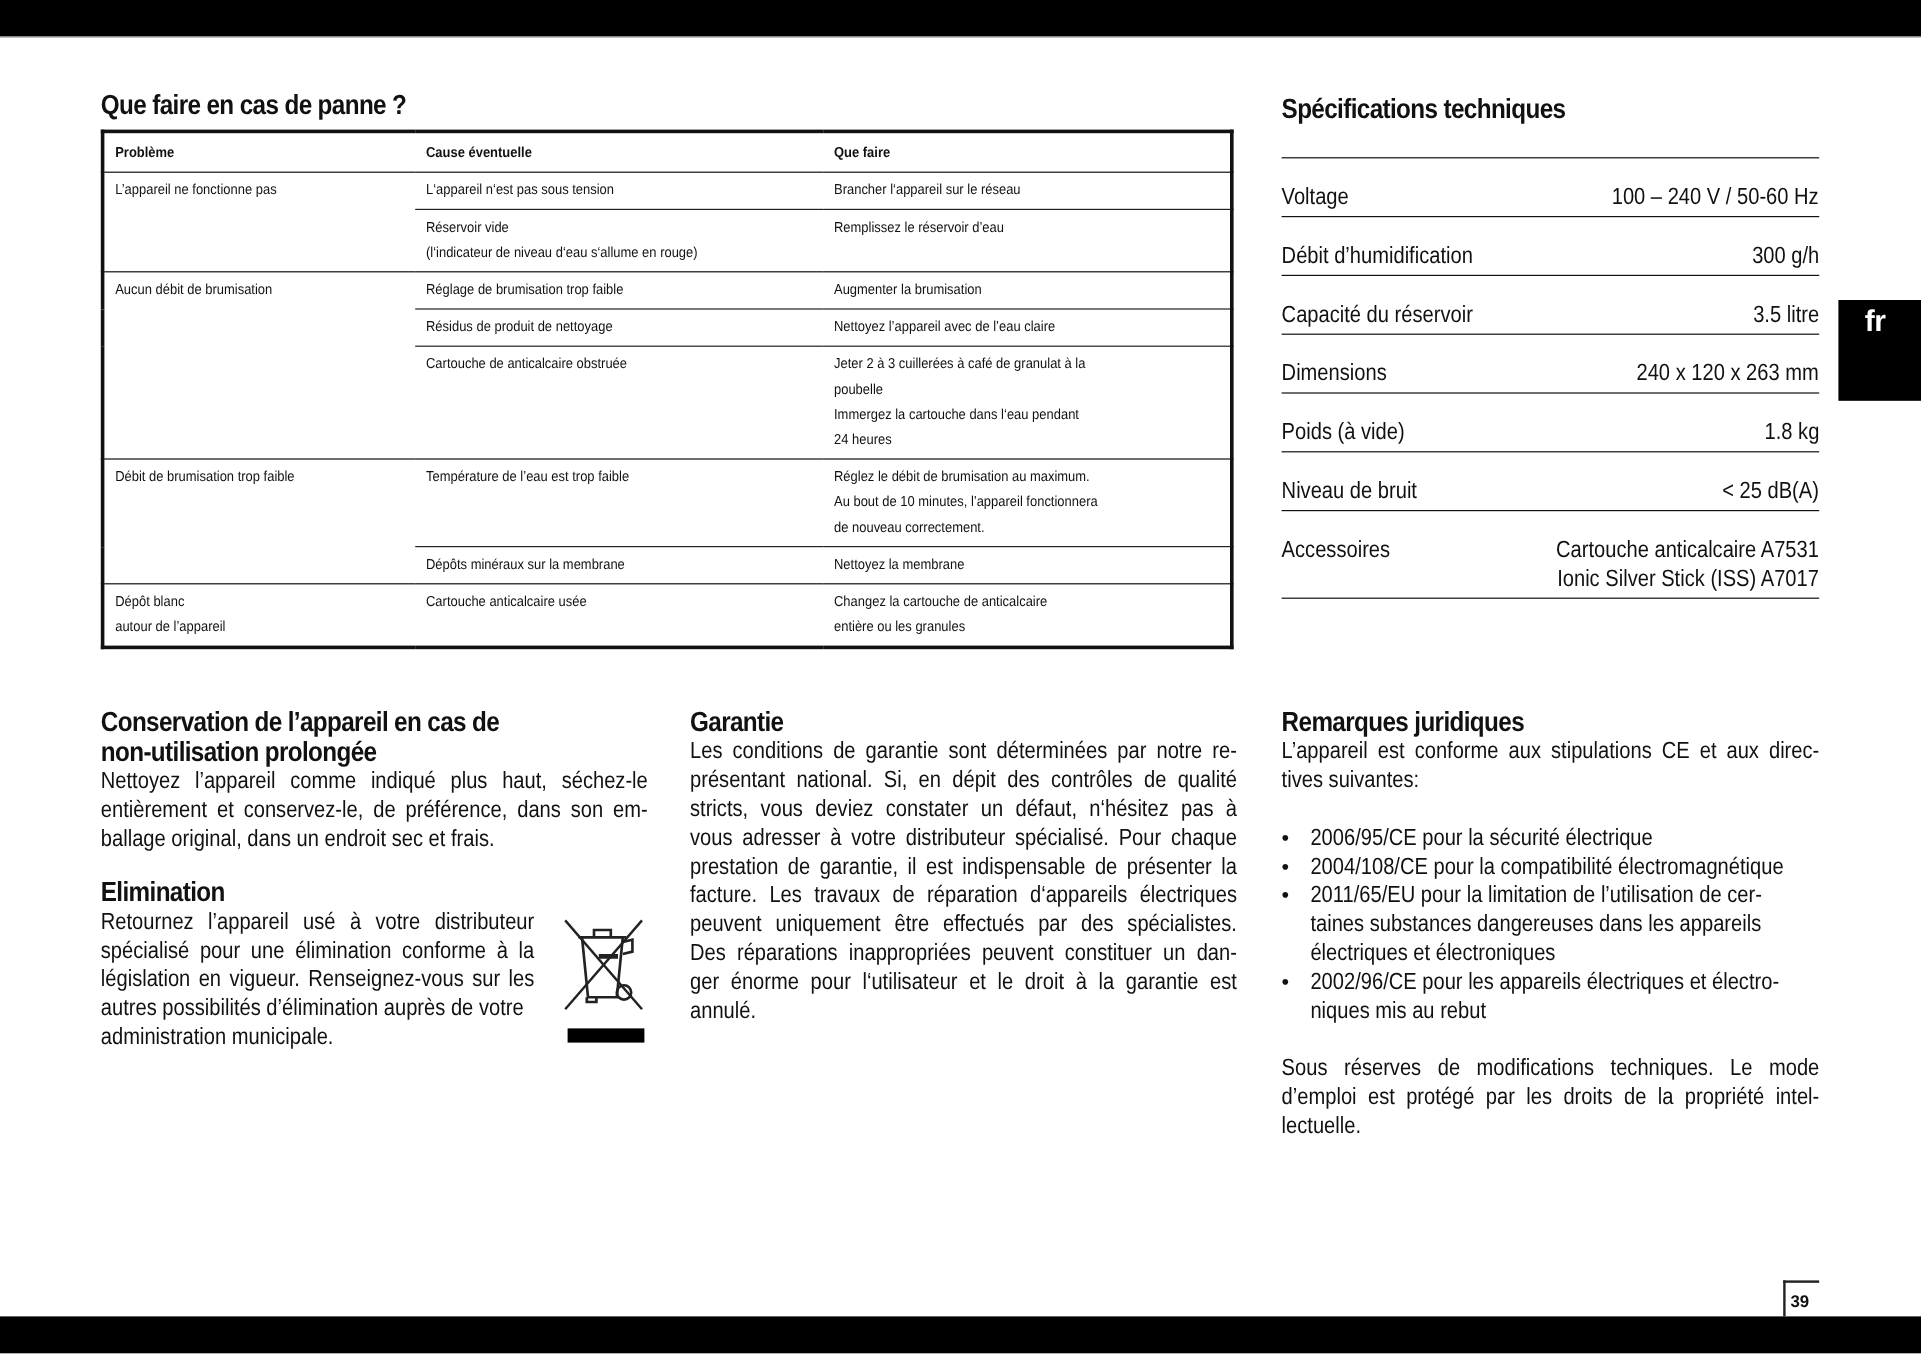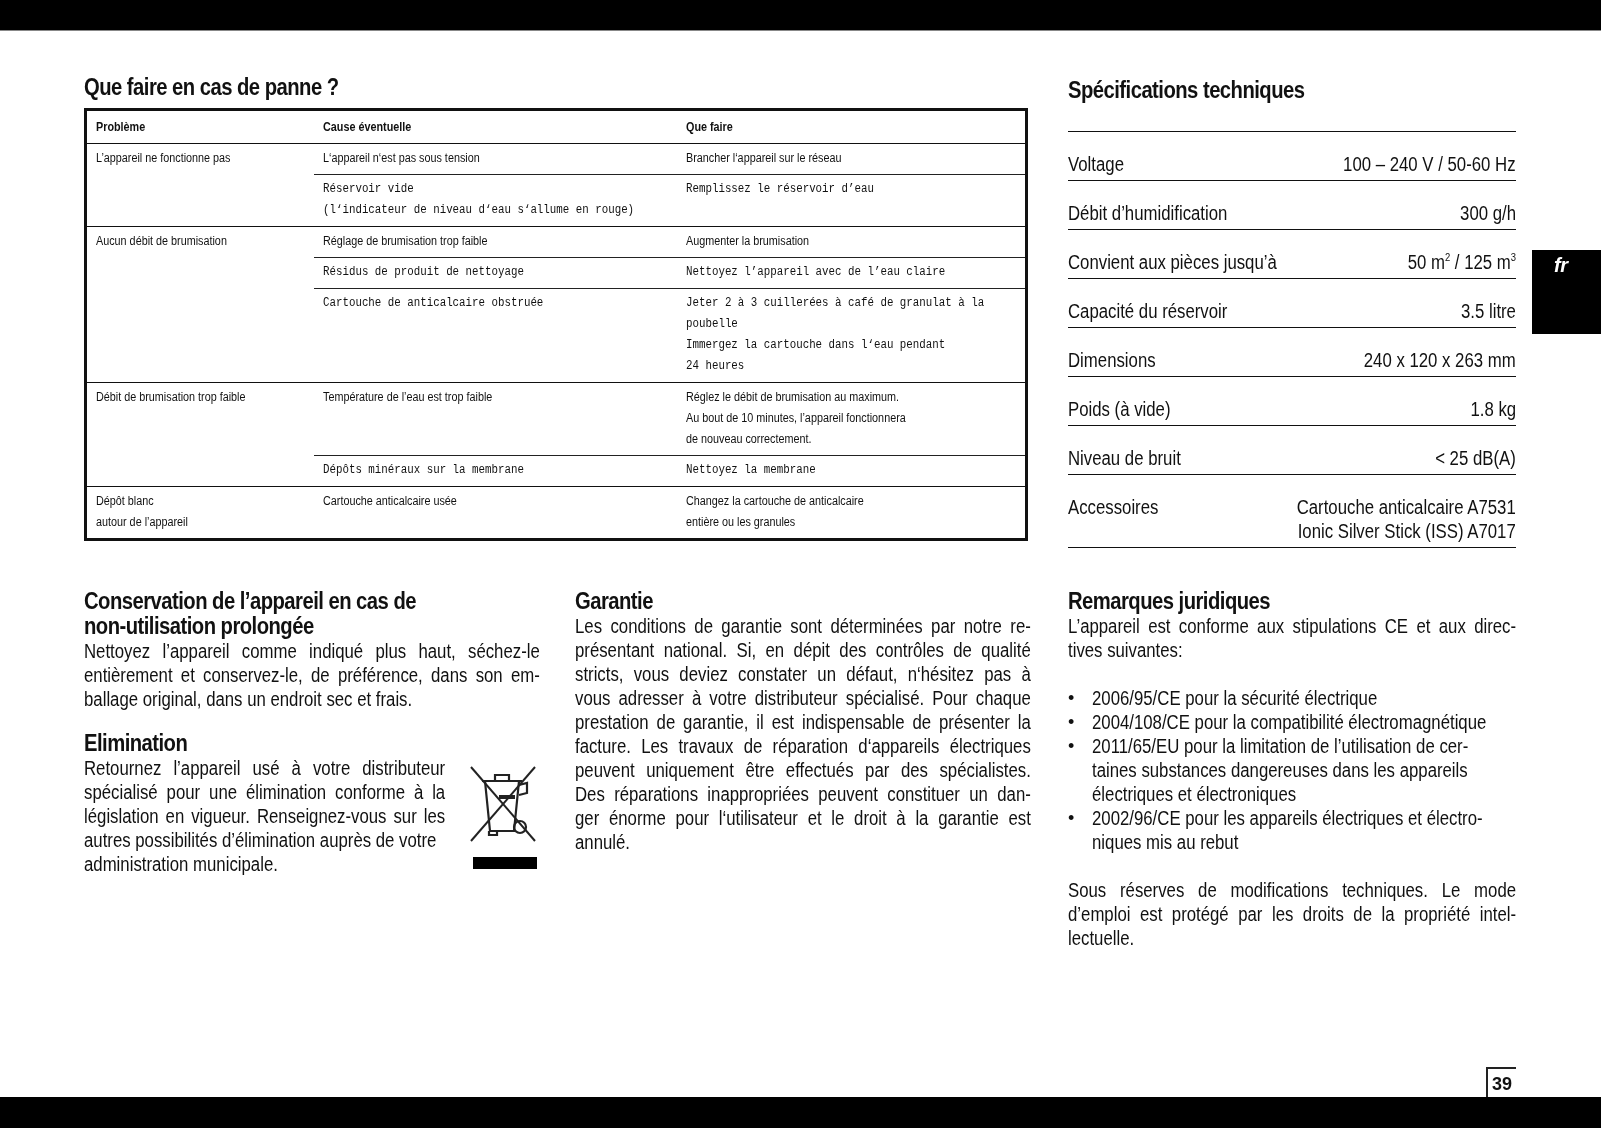--- a/index.html
+++ b/index.html
@@ -3,44 +3,44 @@
 <meta charset="utf-8">
 <style>
   html, body { margin: 0; padding: 0; background: #ffffff; }
   body {
     width: 1601px; height: 1128px; position: relative; overflow: hidden;
     font-family: "Liberation Sans", sans-serif; color: #111111;
   }
   .topbar { position: absolute; left: 0; top: 0; width: 1601px; height: 30px; background: #000; border-bottom: 1px solid #888; }
   .bottombar { position: absolute; left: 0; top: 1097px; width: 1601px; height: 31px; background: #000; }
   .lang-tab { position: absolute; left: 1532px; top: 250px; width: 69px; height: 84px; background: #000; }
-  .lang-tab span { position: absolute; left: 22px; top: 4px; color: #fff; font-weight: bold; font-size: 20px; letter-spacing: -0.5px; font-style: italic; }
+  .lang-tab span { position: absolute; left: 22px; top: 4px; color: #fff; font-weight: bold; font-size: 25px; letter-spacing: -0.5px; }
   .page-num {
     position: absolute; left: 1486px; top: 1067px; width: 30px; height: 30px;
     border-left: 2px solid #222; border-top: 2px solid #222;
-    font-weight: bold; font-size: 18px; line-height: 30px; padding-left: 4px; box-sizing: border-box;
+    font-weight: bold; font-size: 14px; line-height: 30px; padding-left: 4px; box-sizing: border-box;
   }
 
   h2 {
     margin: 0; font-weight: bold; font-size: 23px; letter-spacing: -0.6px; line-height: 25px;
     transform: scaleX(0.88); transform-origin: left top; white-space: nowrap;
   }
 
   
   .trouble { position: absolute; left: 84px; top: 75px; width: 944px; }
   .trouble h2 { margin-bottom: 8px; }
   table.tt {
     border-collapse: collapse; width: 944px; border: 3px solid #111;
     font-size: 12px; line-height: 21px;
   }
   table.tt td, table.tt th {
     vertical-align: top; text-align: left; padding: 4px 8px 5px 9px; font-weight: normal;
   }
   table.tt th { font-weight: bold; border-bottom: 1.5px solid #111; padding-top: 6px; padding-bottom: 5px; }
-  table.tt td.sub { border-top: 1.2px solid #222; font-family: Liberation Mono, monospace; }
+  table.tt td.sub { border-top: 1.2px solid #222; }
   table.tt td.grp { border-top: 1.5px solid #111; }
   table.tt tr.first td { border-top: none; }
   .c1 { width: 242px; }
   .c2 { width: 323px; }
   .cell-inner { transform: scaleX(0.9); transform-origin: left top; white-space: nowrap; }
   .cell-inner .ln { display: block; }
 
   
   .specs { position: absolute; left: 1068px; top: 78px; width: 448px; }
   .specs h2 { margin-bottom: 28px; }
@@ -227,24 +227,20 @@
 <section class="specs">
   <h2>Spécifications techniques</h2>
   <div id="spec-rows">
       <div class="spec-row">
         <span class="lbl">Voltage</span>
         <span class="val">100 – 240 V / 50-60 Hz</span>
       </div>
       <div class="spec-row">
         <span class="lbl">Débit d’humidification</span>
         <span class="val">300 g/h</span>
-      </div>
-      <div class="spec-row">
-        <span class="lbl">Convient aux pièces jusqu’à</span>
-        <span class="val"><span style="white-space: pre;">50 m</span><sup>2</sup><span style="white-space: pre;"> / 125 m</span><sup>3</sup></span>
       </div>
       <div class="spec-row">
         <span class="lbl">Capacité du réservoir</span>
         <span class="val">3.5 litre</span>
       </div>
       <div class="spec-row">
         <span class="lbl">Dimensions</span>
         <span class="val">240 x 120 x 263 mm</span>
       </div>
       <div class="spec-row">

